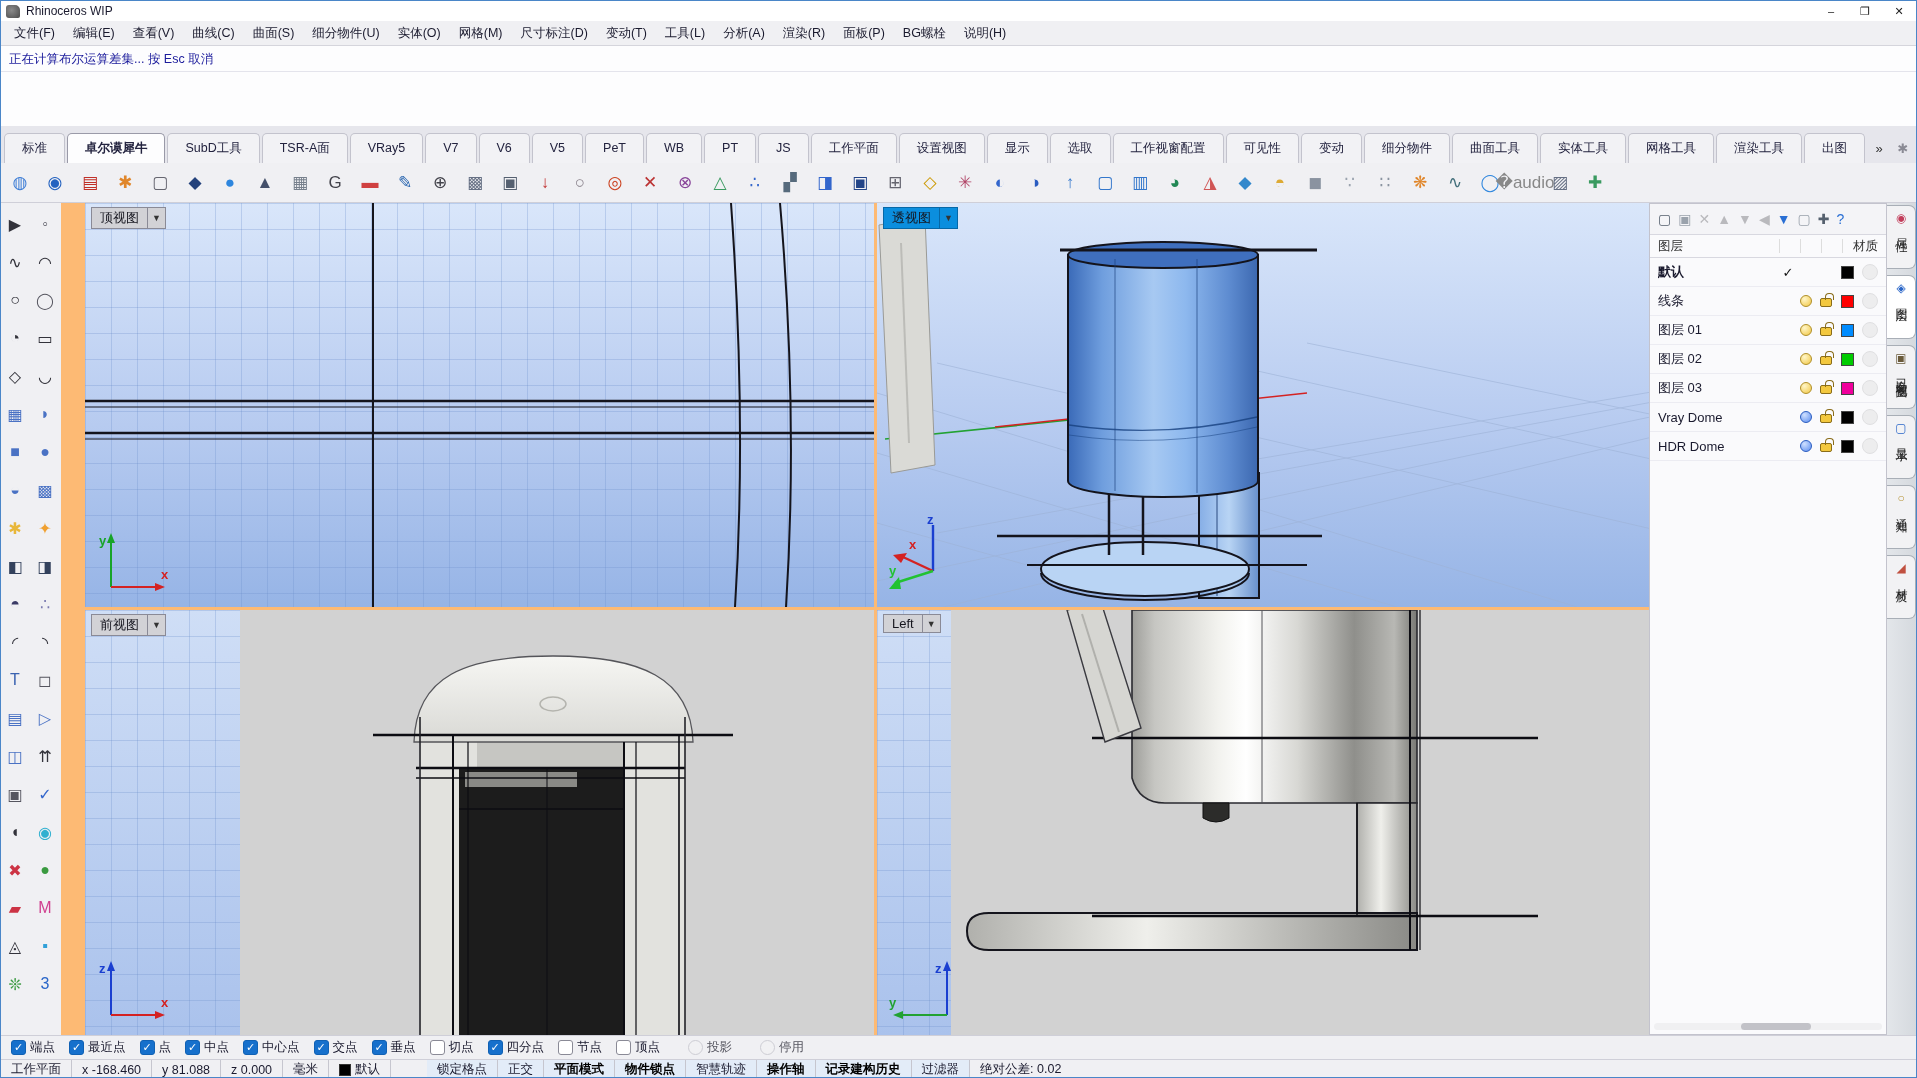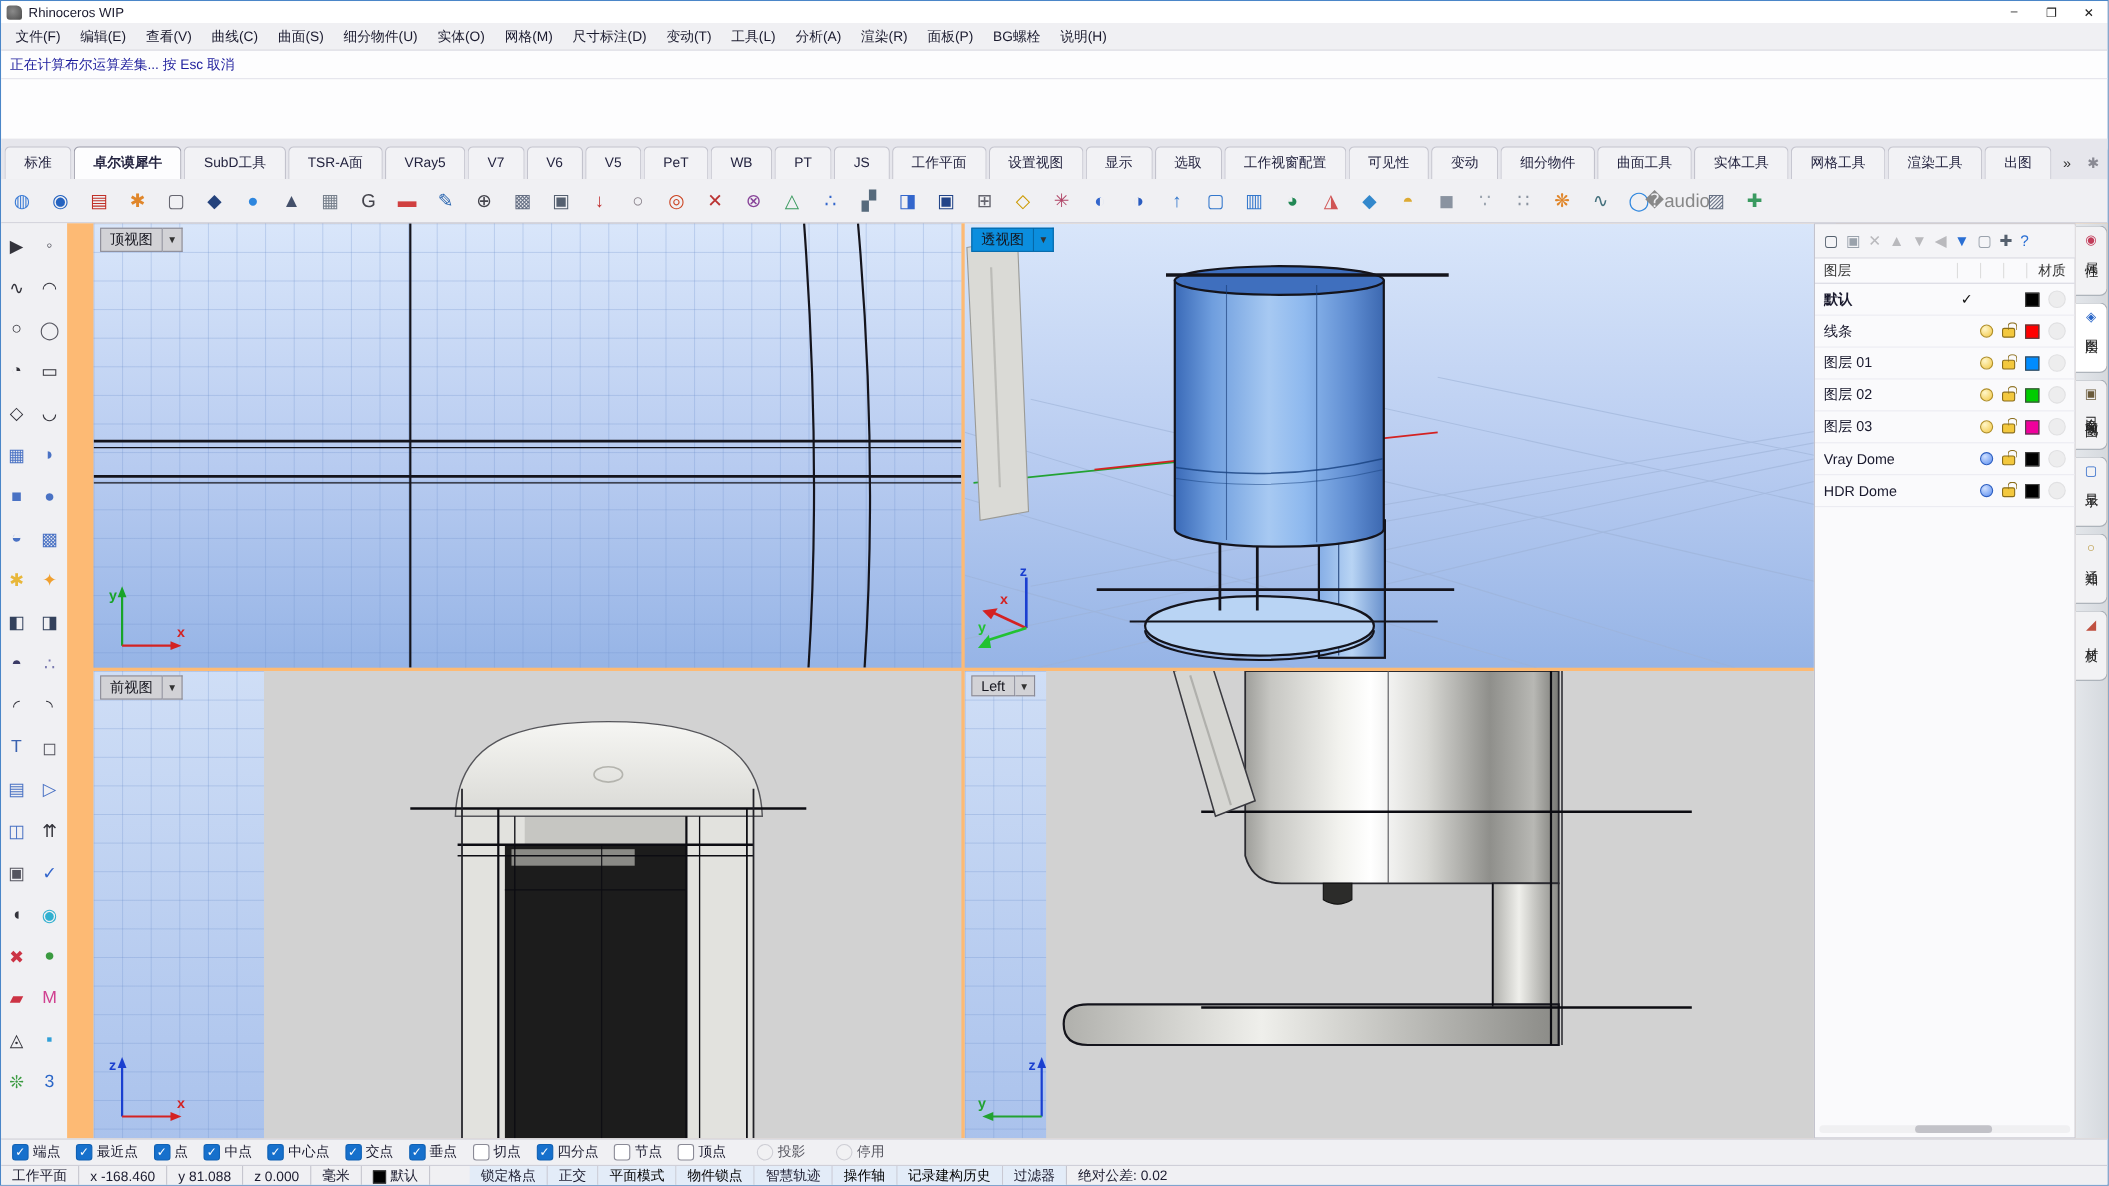--- a/index.html
+++ b/index.html
@@ -120,21 +120,21 @@
   
   #statusbar{position:absolute;left:0;top:1058px;width:100%;height:20px;background:#f0f0f3;
     border-top:1px solid #cfcfd8;display:flex;align-items:stretch;font-size:12.5px;}
   .scell{display:flex;align-items:center;justify-content:center;gap:4px;border-right:1px solid #c6c6cf;
     padding:0 10px;white-space:nowrap;}
   .scell .sw{display:none;width:12px;height:12px;border:1px solid #333;}
   .scell .sw[style]{display:inline-block;}
   #status-spacer{width:36px;}
   .chip{display:flex;align-items:center;padding:0 10px;margin:0;background:#e3ecf8;
     border-right:1px solid #c6c6cf;white-space:nowrap;}
-  .chip[data-state="bold"]{font-weight:normal;color:#000;}
+  .chip[data-state="bold"]{font-weight:bold;color:#000;}
   .chip[data-state="plain"]{background:transparent;border-right:none;}
 </style>
 </head>
 <body>
 
 <div id="stage">
 
   <div id="titlebar">
     <span class="appicon"></span>
     <span>Rhinoceros WIP</span>

